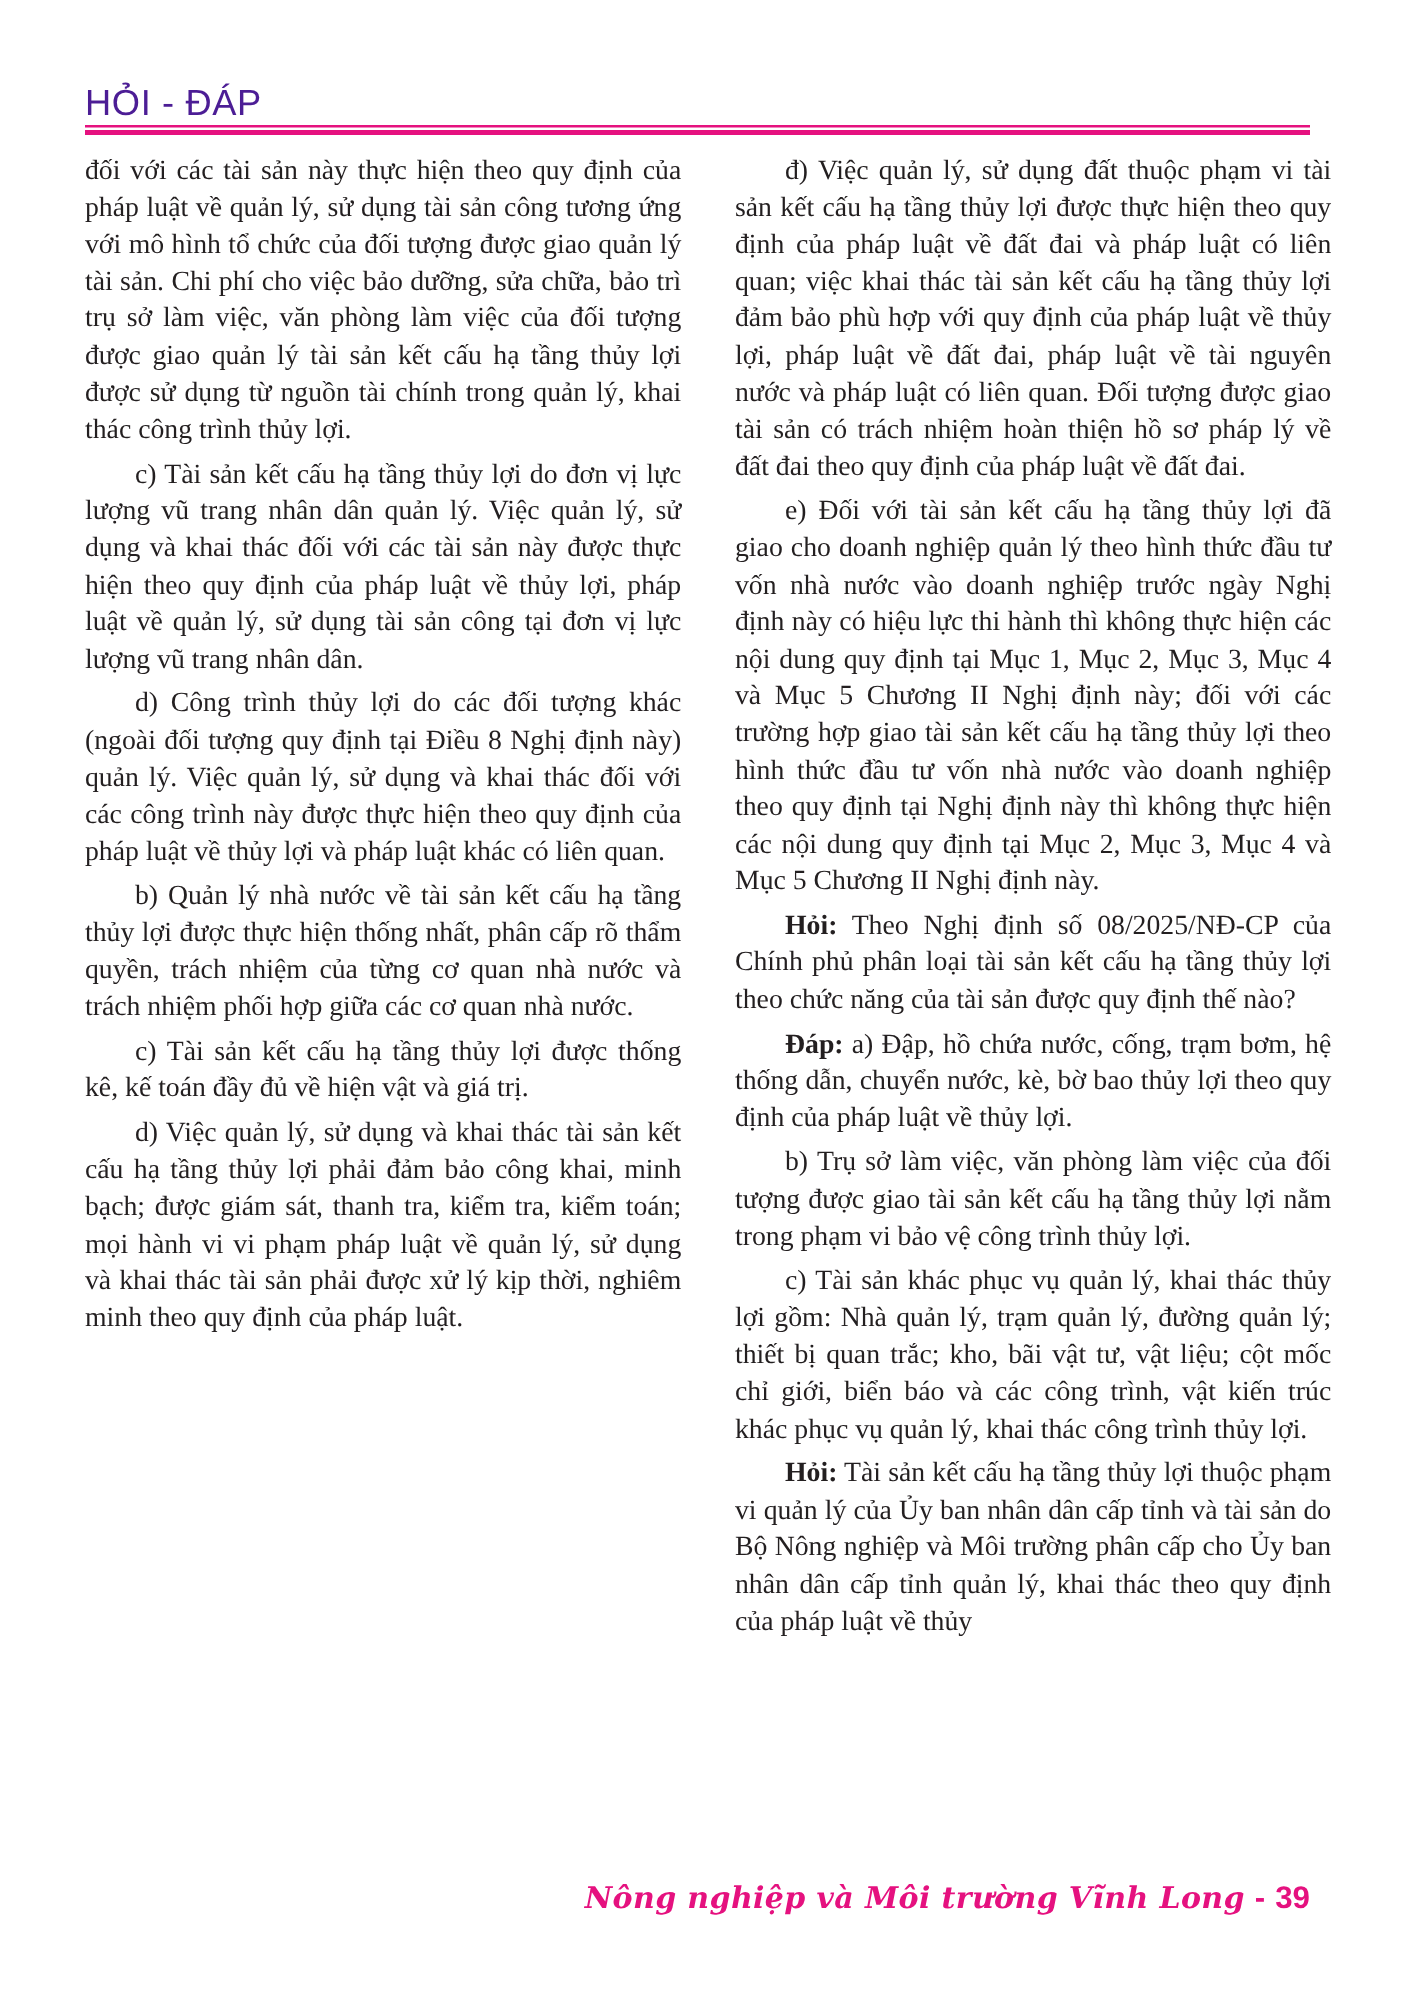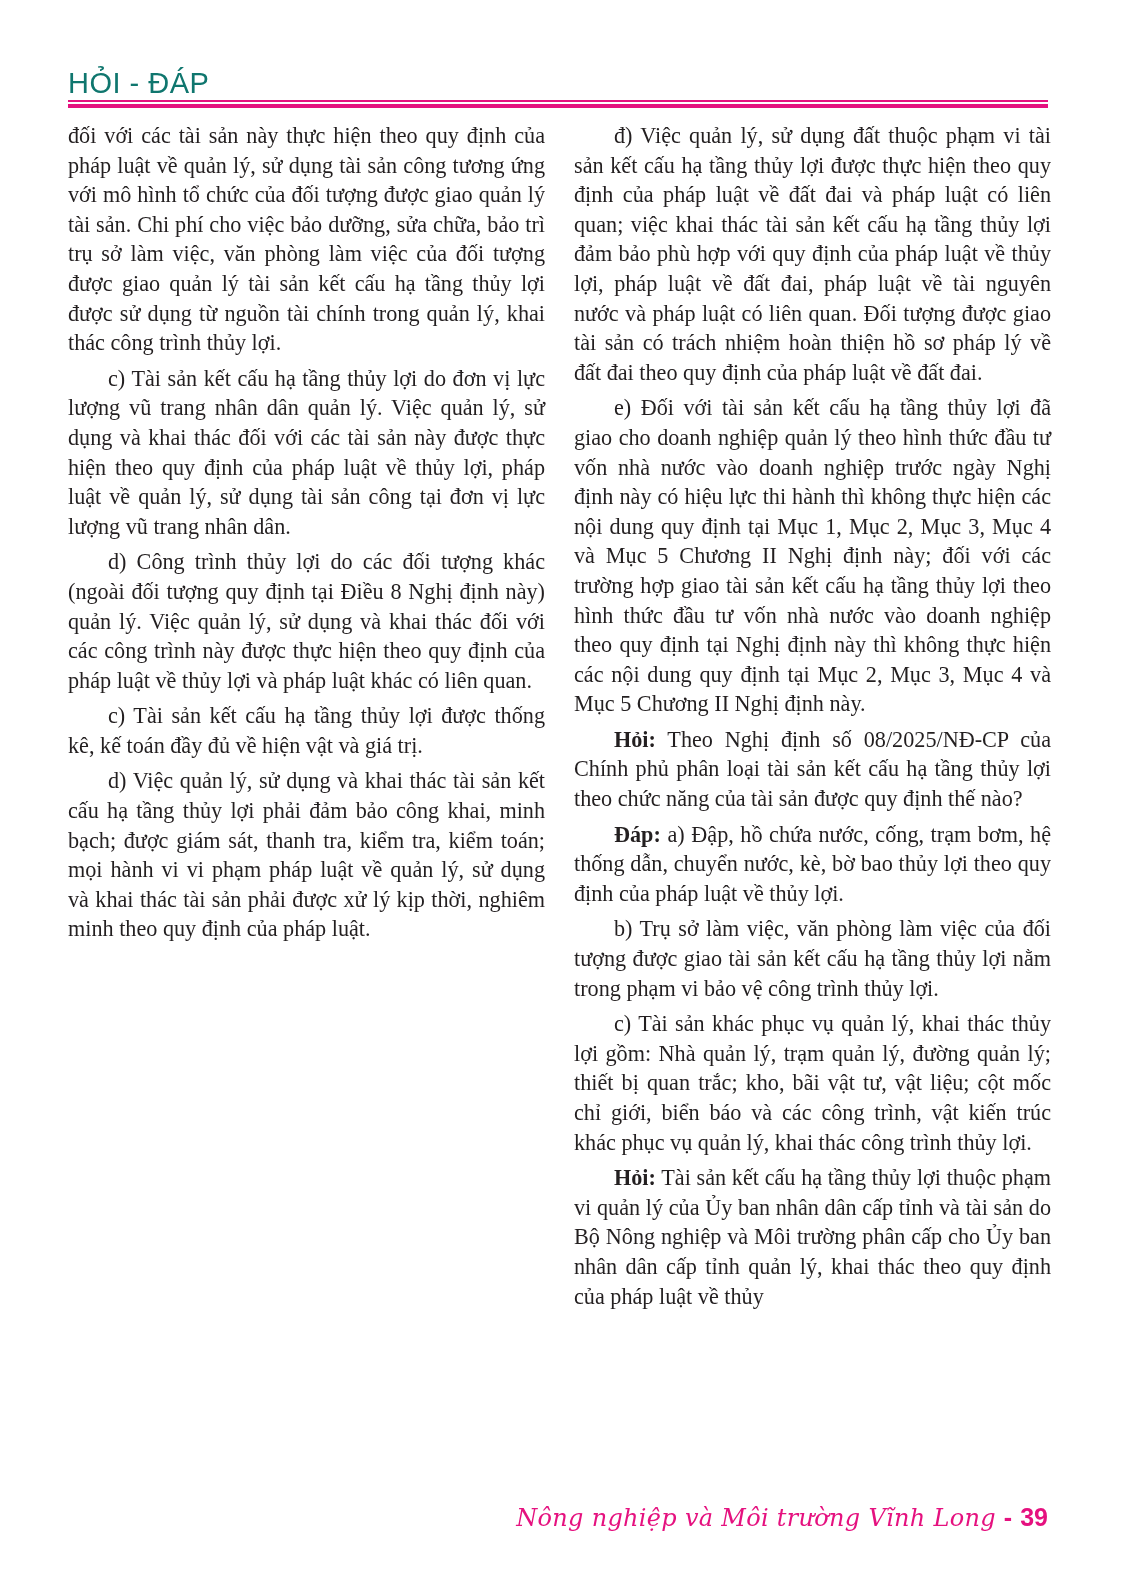--- a/index.html
+++ b/index.html
@@ -1,63 +1,64 @@
 <!DOCTYPE html>
 <html><head>
 <meta charset="utf-8">
 <style>
   html, body { margin:0; padding:0; background:#ffffff; }
   body { width:1122px; height:1594px; position:relative; overflow:hidden; }
   .header-title {
     position:absolute; left:68px; top:66px;
     font-family:"Liberation Sans", sans-serif;
-    font-size:29px; color:#0f766e; letter-spacing:0.5px;
+    font-size:29px; color:#4c1d95; letter-spacing:0.5px;
     line-height:34px;
   }
   .header-rule-thin {
     position:absolute; left:68px; top:100px; width:980px; height:2px; background:#e5117f;
   }
   .header-rule-thick {
     position:absolute; left:68px; top:104px; width:980px; height:4px; background:#e5117f;
   }
   .column {
     position:absolute; top:121px; width:477px;
     font-family:"Liberation Serif", serif;
     font-size:22.2px; line-height:29.6px; color:#231f20;
     text-align:justify;
   }
   .col-left { left:68px; }
-  .col-right { left:574px; }
+  .col-right { left:588px; }
   .para { margin:0 0 6px 0; text-indent:40px; }
   .para.noindent { text-indent:0; }
   .lead { font-weight:bold; }
   .footer {
     position:absolute; right:74px; top:1503px;
     display:flex; align-items:baseline; gap:8px;
     color:#e5117f;
   }
   .footer-title {
-    font-family:"DejaVu Serif", serif; font-style:italic; font-weight:normal;
+    font-family:"DejaVu Serif", serif; font-style:italic; font-weight:bold;
     font-size:24px; letter-spacing:0.3px;
   }
   .footer-sep, .footer-page {
     font-family:"Liberation Sans", sans-serif; font-weight:bold; font-size:25px;
   }
 </style>
 </head>
 <body>
 
 <div class="header-title">HỎI - ĐÁP</div>
 <div class="header-rule-thin"></div>
 <div class="header-rule-thick"></div>
 
 <div class="column col-left">
   <p class="para noindent"><span class="lead"></span><span>đối với các tài sản này thực hiện theo quy định của pháp luật về quản lý, sử dụng tài sản công tương ứng với mô hình tổ chức của đối tượng được giao quản lý tài sản. Chi phí cho việc bảo dưỡng, sửa chữa, bảo trì trụ sở làm việc, văn phòng làm việc của đối tượng được giao quản lý tài sản kết cấu hạ tầng thủy lợi được sử dụng từ nguồn tài chính trong quản lý, khai thác công trình thủy lợi.</span></p>
   <p class="para"><span class="lead"></span><span>c) Tài sản kết cấu hạ tầng thủy lợi do đơn vị lực lượng vũ trang nhân dân quản lý. Việc quản lý, sử dụng và khai thác đối với các tài sản này được thực hiện theo quy định của pháp luật về thủy lợi, pháp luật về quản lý, sử dụng tài sản công tại đơn vị lực lượng vũ trang nhân dân.</span></p>
   <p class="para"><span class="lead"></span><span>d) Công trình thủy lợi do các đối tượng khác (ngoài đối tượng quy định tại Điều 8 Nghị định này) quản lý. Việc quản lý, sử dụng và khai thác đối với các công trình này được thực hiện theo quy định của pháp luật về thủy lợi và pháp luật khác có liên quan.</span></p>
+  <p class="para"><span class="lead"></span><span>b) Quản lý nhà nước về tài sản kết cấu hạ tầng thủy lợi được thực hiện thống nhất, phân cấp rõ thẩm quyền, trách nhiệm của từng cơ quan nhà nước và trách nhiệm phối hợp giữa các cơ quan nhà nước.</span></p>
   <p class="para"><span class="lead"></span><span>c) Tài sản kết cấu hạ tầng thủy lợi được thống kê, kế toán đầy đủ về hiện vật và giá trị.</span></p>
   <p class="para"><span class="lead"></span><span>d) Việc quản lý, sử dụng và khai thác tài sản kết cấu hạ tầng thủy lợi phải đảm bảo công khai, minh bạch; được giám sát, thanh tra, kiểm tra, kiểm toán; mọi hành vi vi phạm pháp luật về quản lý, sử dụng và khai thác tài sản phải được xử lý kịp thời, nghiêm minh theo quy định của pháp luật.</span></p>
 </div>
 
 <div class="column col-right">
   <p class="para"><span class="lead"></span><span>đ) Việc quản lý, sử dụng đất thuộc phạm vi tài sản kết cấu hạ tầng thủy lợi được thực hiện theo quy định của pháp luật về đất đai và pháp luật có liên quan; việc khai thác tài sản kết cấu hạ tầng thủy lợi đảm bảo phù hợp với quy định của pháp luật về thủy lợi, pháp luật về đất đai, pháp luật về tài nguyên nước và pháp luật có liên quan. Đối tượng được giao tài sản có trách nhiệm hoàn thiện hồ sơ pháp lý về đất đai theo quy định của pháp luật về đất đai.</span></p>
   <p class="para"><span class="lead"></span><span>e) Đối với tài sản kết cấu hạ tầng thủy lợi đã giao cho doanh nghiệp quản lý theo hình thức đầu tư vốn nhà nước vào doanh nghiệp trước ngày Nghị định này có hiệu lực thi hành thì không thực hiện các nội dung quy định tại Mục 1, Mục 2, Mục 3, Mục 4 và Mục 5 Chương II Nghị định này; đối với các trường hợp giao tài sản kết cấu hạ tầng thủy lợi theo hình thức đầu tư vốn nhà nước vào doanh nghiệp theo quy định tại Nghị định này thì không thực hiện các nội dung quy định tại Mục 2, Mục 3, Mục 4 và Mục 5 Chương II Nghị định này.</span></p>
   <p class="para"><span class="lead">Hỏi:</span><span> Theo Nghị định số 08/2025/NĐ-CP của Chính phủ phân loại tài sản kết cấu hạ tầng thủy lợi theo chức năng của tài sản được quy định thế nào?</span></p>
   <p class="para"><span class="lead">Đáp:</span><span> a) Đập, hồ chứa nước, cống, trạm bơm, hệ thống dẫn, chuyển nước, kè, bờ bao thủy lợi theo quy định của pháp luật về thủy lợi.</span></p>
   <p class="para"><span class="lead"></span><span>b) Trụ sở làm việc, văn phòng làm việc của đối tượng được giao tài sản kết cấu hạ tầng thủy lợi nằm trong phạm vi bảo vệ công trình thủy lợi.</span></p>

